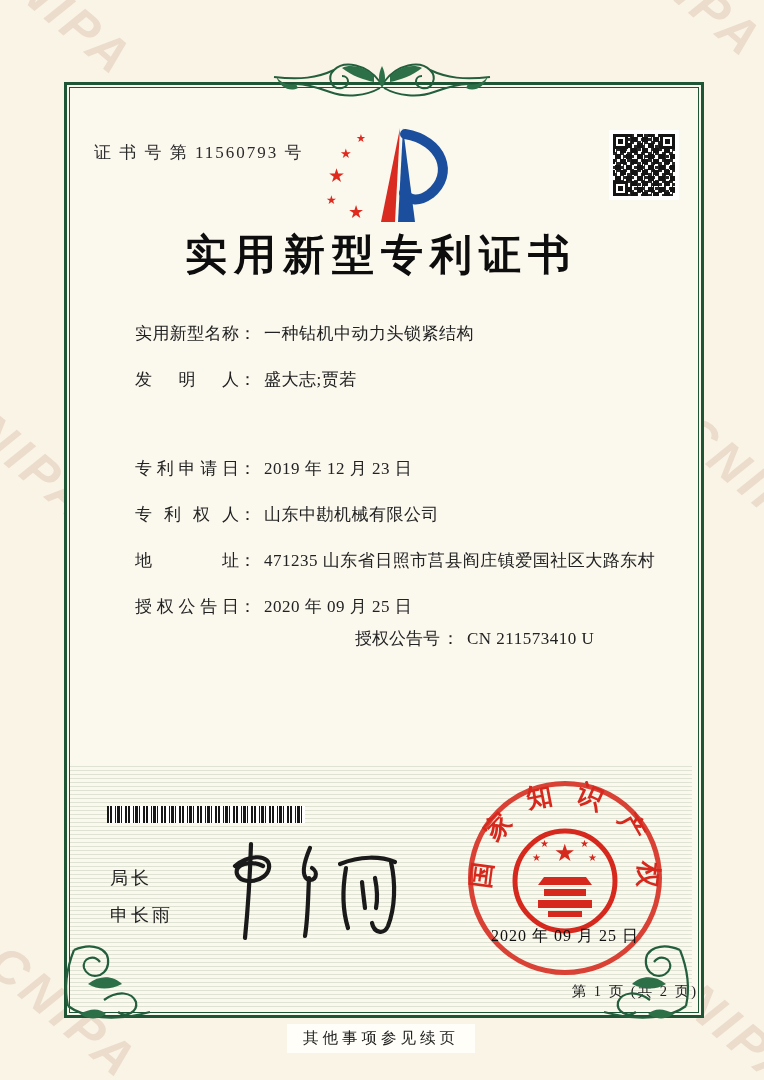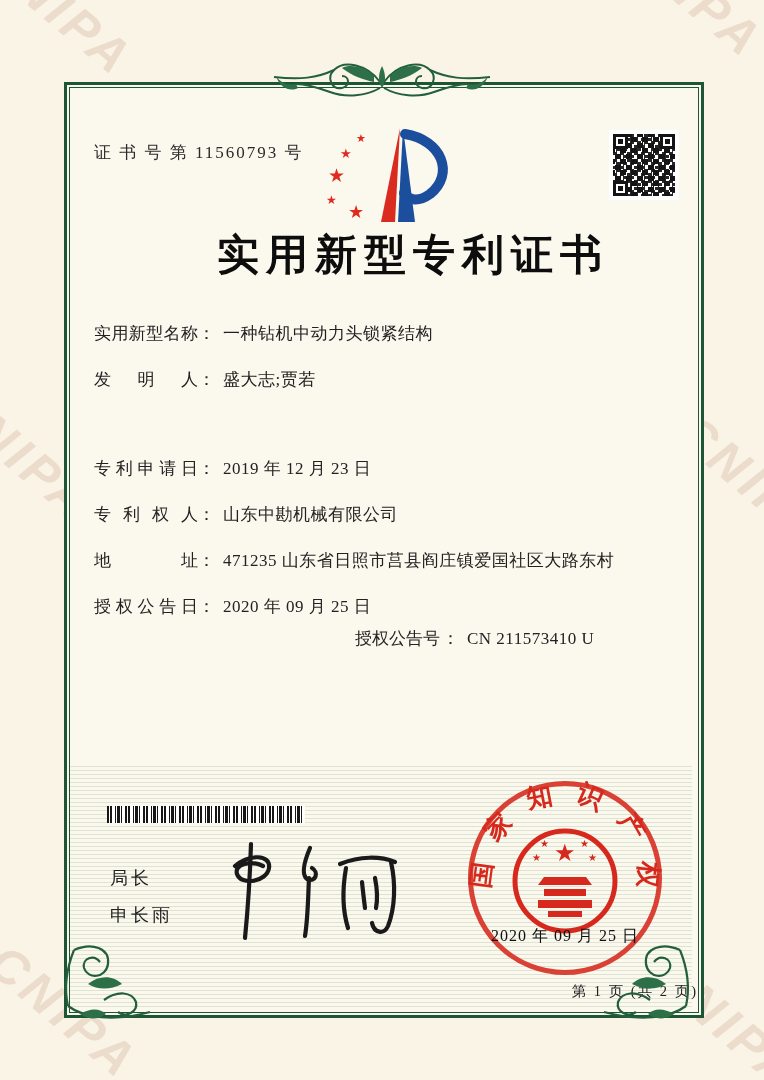--- a/index.html
+++ b/index.html
@@ -29,24 +29,24 @@
   .qr-inner{position:absolute;left:4px;top:4px;width:62px;height:62px;
     background:
       repeating-conic-gradient(rgba(20,20,20,0.92) 0% 25%,rgba(255,255,255,0) 0% 50%) 0px 0px/7px 7px,
       repeating-conic-gradient(#141414 0% 25%,#ffffff 0% 50%) 2px 3px/11px 11px;}
   .qr-finder{position:absolute;width:15px;height:15px;border:3px solid #141414;background:#fff;box-sizing:border-box;}
   .qr-finder::after{content:"";position:absolute;left:2px;top:2px;width:5px;height:5px;background:#141414;}
   .qr-f-tl{left:0;top:0;} .qr-f-tr{right:0;top:0;} .qr-f-bl{left:0;bottom:0;}
   .logo{position:absolute;left:326px;top:124px;width:132px;height:102px;}
   
   .title{position:absolute;left:64px;top:227px;width:634px;text-align:center;
-         font-size:42px;font-weight:bold;letter-spacing:7px;color:#0d0d0d;margin-left:32px;}
+         font-size:42px;font-weight:bold;letter-spacing:7px;color:#0d0d0d;}
   
   .frow{position:absolute;left:94px;width:586px;font-size:17px;color:#222;white-space:nowrap;}
-  .f-label{display:inline-block;width:104px;text-align:justify;text-align-last:justify;vertical-align:top;}
+  .f-label{display:inline-block;width:104px;text-align:justify;text-align-last:justify;vertical-align:top;margin-left:41px;}
   .f-colon{margin-right:8px;}
   .f-value{letter-spacing:0.5px;}
   .r1{top:322px;} .r2{top:368px;} .r3{top:414px;} .r4{top:457px;}
   .r5{top:503px;} .r6{top:549px;} .r7{top:595px;}
   .pair2{position:absolute;left:261px;top:0;margin-top:32px;}
   .p2-label{margin-right:2px;}
   
   .body-text{position:absolute;left:94px;top:629px;width:588px;font-size:16.5px;
              line-height:27.5px;text-align:justify;color:#222;}
   .body-text p{margin:0;text-indent:2em;}
@@ -209,15 +209,18 @@
           <path d="M70 104 L124 104 L118 96 L76 96 Z"></path>
           <rect x="76" y="108" width="42" height="7"></rect>
           <rect x="70" y="119" width="54" height="8"></rect>
           <rect x="80" y="130" width="34" height="6"></rect>
         </g>
       </svg>
     </div>
     <div class="seal-date">2020 年 09 月 25 日</div>
 
     <div class="page-num">第 1 页 (共 2 页)</div>
+    <div class="cont-note">
+      <span>其他事项参见续页</span>
+    </div>
 
   </div>
 </div>
 
 </body></html>

